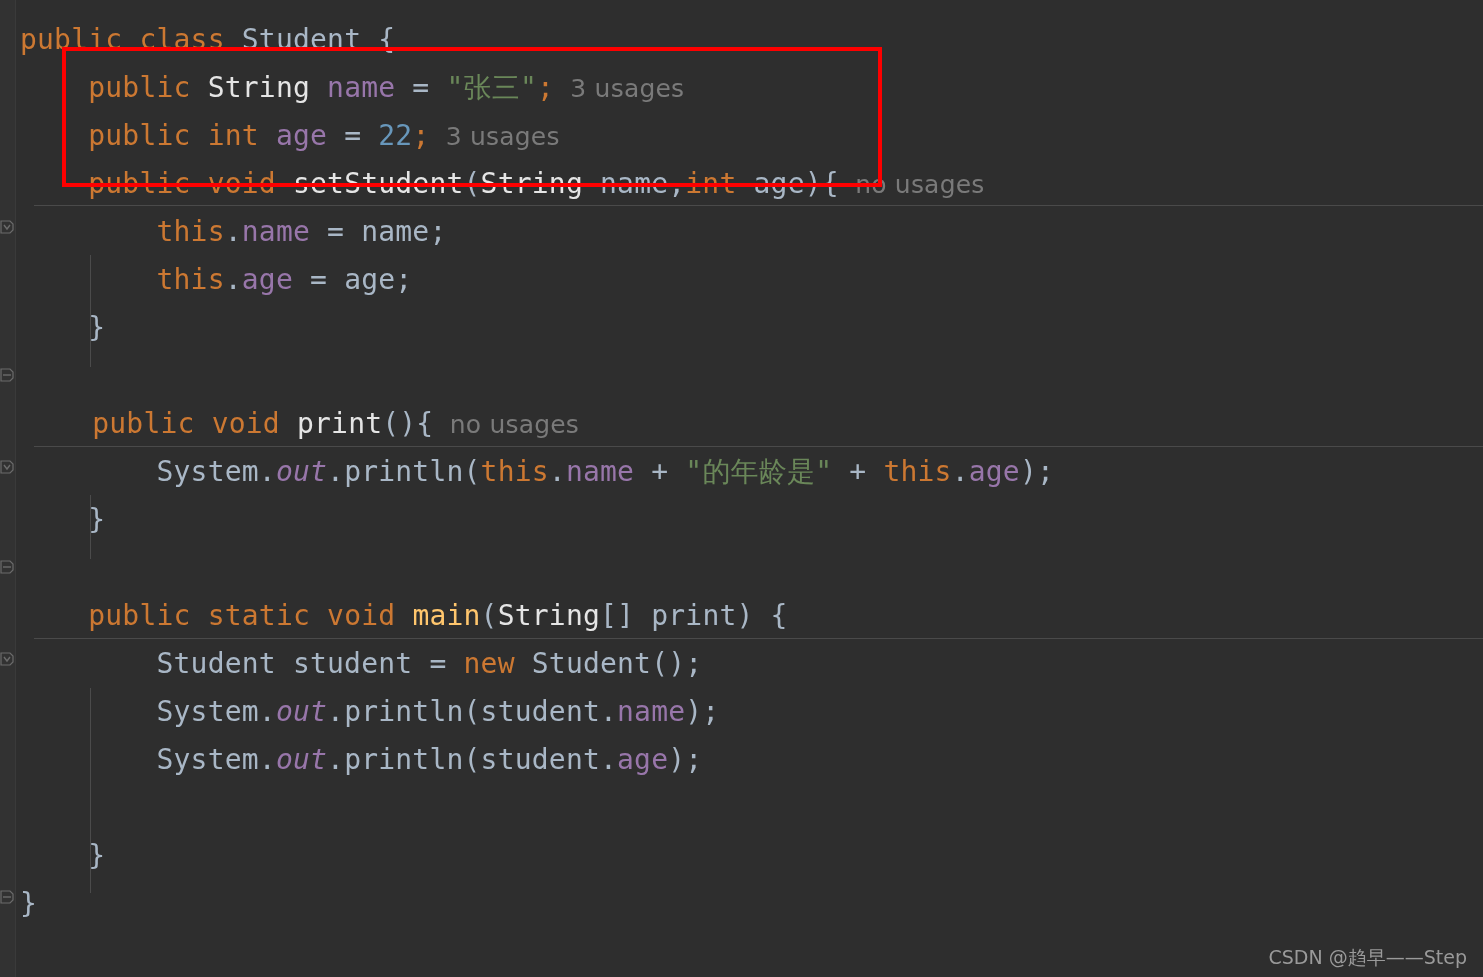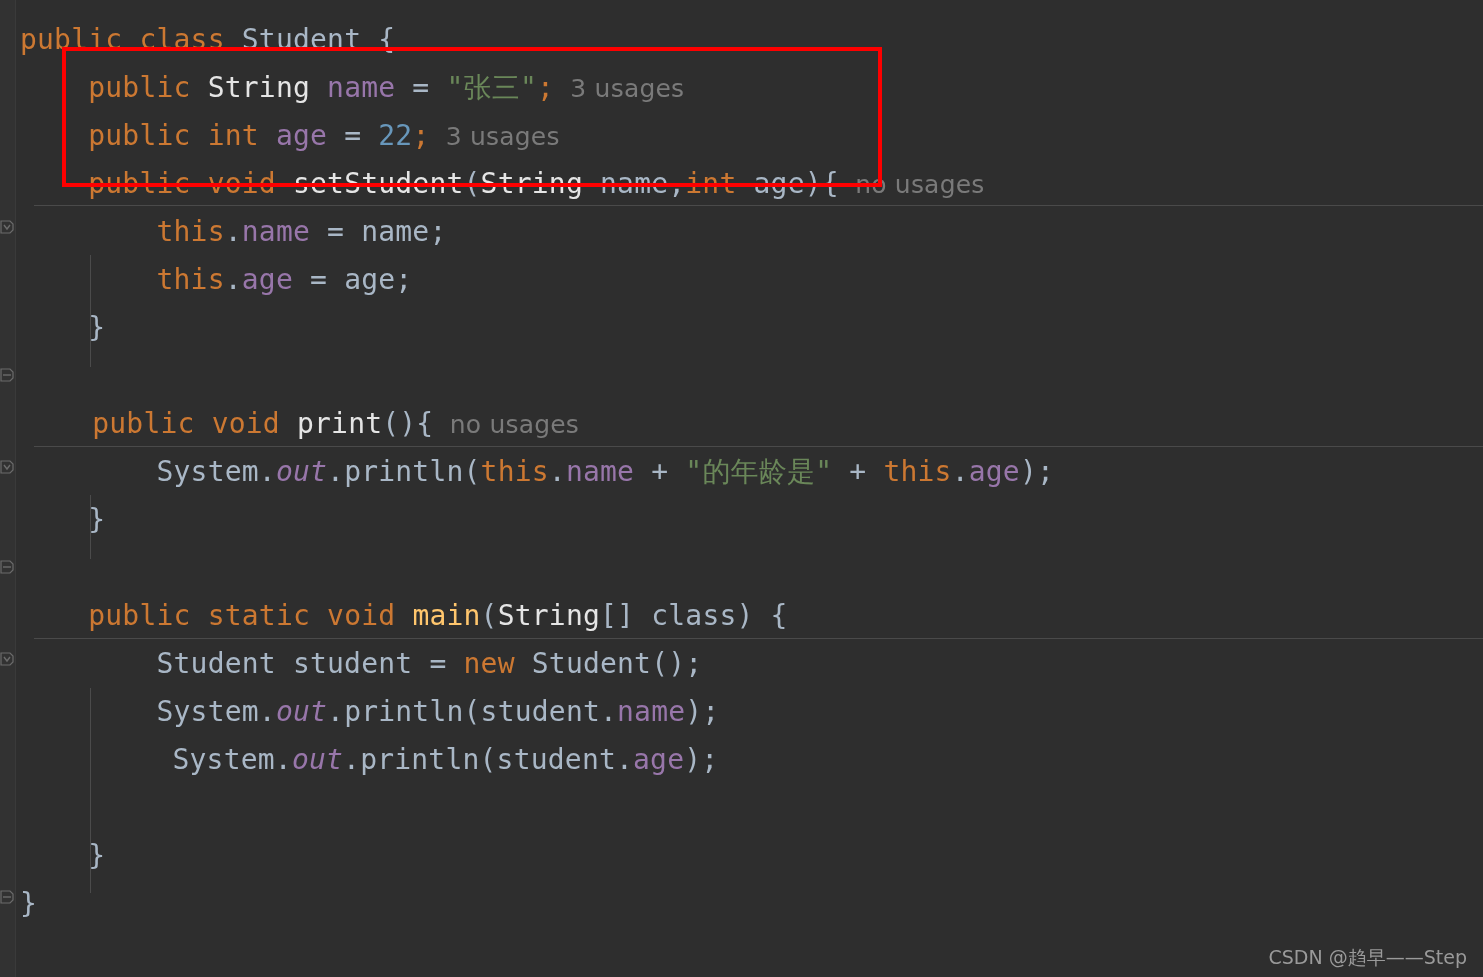--- a/index.html
+++ b/index.html
@@ -151,24 +151,24 @@
       <div class="line" style="top: 112px; left: 20px;"><span class="pln">    </span><span class="kw">public</span><span class="pln"> </span><span class="kw">int</span><span class="pln"> </span><span class="fld">age</span><span class="pln"> = </span><span class="num">22</span><span class="semi">;</span><span class="hint">  3 usages</span></div>
       <div class="line" style="top: 160px; left: 20px;"><span class="pln">    </span><span class="kw">public</span><span class="pln"> </span><span class="kw">void</span><span class="pln"> </span><span class="mth">setStudent</span><span class="pln">(</span><span class="type">String</span><span class="pln"> name,</span><span class="kw">int</span><span class="pln"> age){</span><span class="hint">  no usages</span></div>
       <div class="line" style="top: 208px; left: 20px;"><span class="pln">        </span><span class="kw">this</span><span class="pln">.</span><span class="fld">name</span><span class="pln"> = name;</span></div>
       <div class="line" style="top: 256px; left: 20px;"><span class="pln">        </span><span class="kw">this</span><span class="pln">.</span><span class="fld">age</span><span class="pln"> = age;</span></div>
       <div class="line" style="top: 304px; left: 20px;"><span class="pln">    }</span></div>
       <div class="line" style="top: 352px; left: 20px;"></div>
       <div class="line" style="top: 400px; left: 24px;"><span class="pln">    </span><span class="kw">public</span><span class="pln"> </span><span class="kw">void</span><span class="pln"> </span><span class="mth">print</span><span class="pln">(){</span><span class="hint">  no usages</span></div>
       <div class="line" style="top: 448px; left: 20px;"><span class="pln">        </span><span class="pln">System</span><span class="pln">.</span><span class="stat">out</span><span class="pln">.println(</span><span class="kw">this</span><span class="pln">.</span><span class="fld">name</span><span class="pln"> + </span><span class="str">"的年龄是"</span><span class="pln"> + </span><span class="kw">this</span><span class="pln">.</span><span class="fld">age</span><span class="pln">);</span></div>
       <div class="line" style="top: 496px; left: 20px;"><span class="pln">    }</span></div>
       <div class="line" style="top: 544px; left: 20px;"></div>
-      <div class="line" style="top: 592px; left: 20px;"><span class="pln">    </span><span class="kw">public</span><span class="pln"> </span><span class="kw">static</span><span class="pln"> </span><span class="kw">void</span><span class="pln"> </span><span class="main">main</span><span class="pln">(</span><span class="type">String</span><span class="pln">[] class) {</span></div>
+      <div class="line" style="top: 592px; left: 20px;"><span class="pln">    </span><span class="kw">public</span><span class="pln"> </span><span class="kw">static</span><span class="pln"> </span><span class="kw">void</span><span class="pln"> </span><span class="main">main</span><span class="pln">(</span><span class="type">String</span><span class="pln">[] print) {</span></div>
       <div class="line" style="top: 640px; left: 20px;"><span class="pln">        </span><span class="pln">Student</span><span class="pln"> student = </span><span class="kw">new</span><span class="pln"> Student();</span></div>
       <div class="line" style="top: 688px; left: 20px;"><span class="pln">        </span><span class="pln">System</span><span class="pln">.</span><span class="stat">out</span><span class="pln">.println(student.</span><span class="fld">name</span><span class="pln">);</span></div>
-      <div class="line" style="top: 736px; left: 36px;"><span class="pln">        </span><span class="pln">System</span><span class="pln">.</span><span class="stat">out</span><span class="pln">.println(student.</span><span class="fld">age</span><span class="pln">);</span></div>
+      <div class="line" style="top: 736px; left: 20px;"><span class="pln">        </span><span class="pln">System</span><span class="pln">.</span><span class="stat">out</span><span class="pln">.println(student.</span><span class="fld">age</span><span class="pln">);</span></div>
       <div class="line" style="top: 784px; left: 20px;"></div>
       <div class="line" style="top: 832px; left: 20px;"><span class="pln">    }</span></div>
       <div class="line" style="top: 880px; left: 20px;"><span class="pln">}</span></div>
     </div>
 
   <div class="redbox" id="redbox" style="left: 62px; top: 47px; width: 820px; height: 140px; border-color: rgb(254, 0, 0);"></div>
 
 
   <div class="watermark">CSDN @趋早——Step</div>
 

